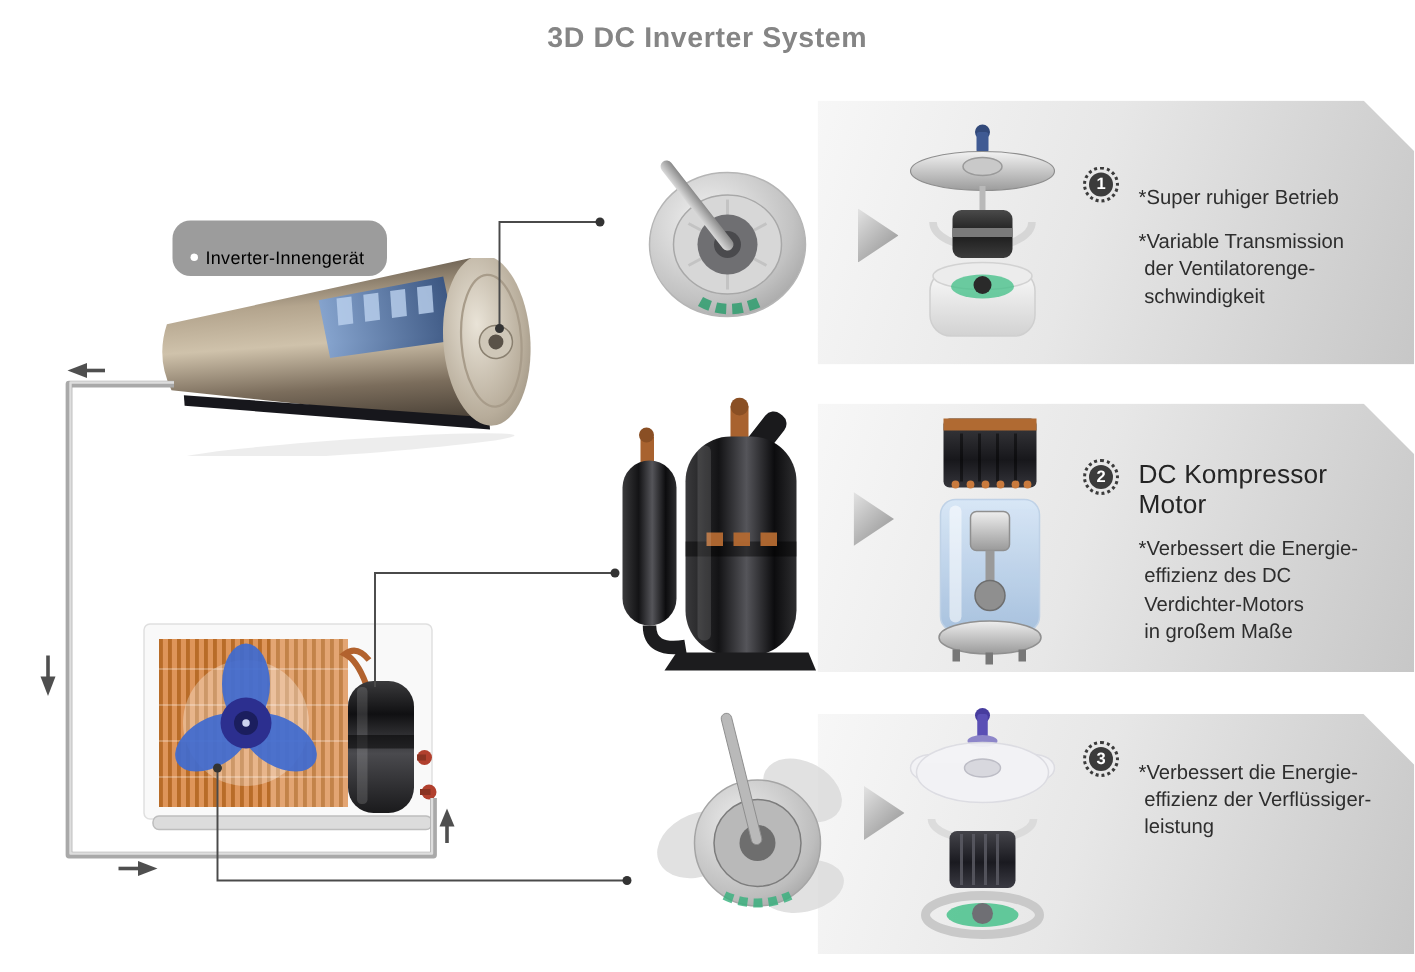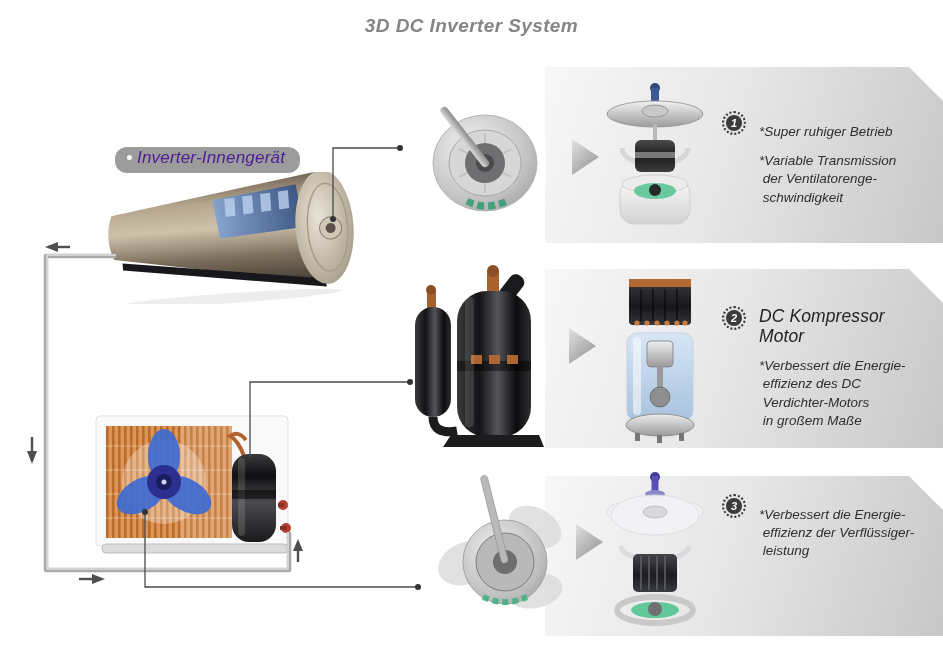--- a/index.html
+++ b/index.html
@@ -1,17 +1,17 @@
 <!DOCTYPE html>
 <html><head>
 <meta charset="utf-8">
 <style>
   * { margin:0; padding:0; box-sizing:border-box; }
   body { background:#fff; font-family:"Liberation Sans", sans-serif; }
-  .canvas { position:relative; width:943px; height:640px; background:#ffffff; overflow:hidden;font-style:italic; }
+  .canvas { position:relative; width:943px; height:640px; background:#ffffff; overflow:hidden; }
 
   .title { position:absolute; top:15px; left:0; width:943px; text-align:center;
            font-size:19px; font-weight:bold; letter-spacing:.4px; color:#858585; }
 
   
   .band { position:absolute; left:545px; width:398px;
           background:linear-gradient(108deg,#f7f7f7 0%,#e7e7e7 45%,#c7c7c7 100%);
           clip-path:polygon(0 0, calc(100% - 34px) 0, 100% 34px, 100% 100%, 0 100%); }
   .band1 { top:67px;  height:176px; }
   .band2 { top:269px; height:179px; }
@@ -26,22 +26,22 @@
            display:flex; align-items:center; justify-content:center; margin-top:-1px; }
   .badge-inner { width:16px; height:16px; background:#3b3b3b; border-radius:50%; color:#fff;
            font-size:11px; font-weight:bold; display:flex; align-items:center; justify-content:center; }
 
   .feature-body { flex:1; }
   .heading { font-size:17.5px; line-height:1.12; color:#242424; font-weight:500;
              white-space:pre-wrap; letter-spacing:.1px; }
   .note { font-size:13.5px; line-height:1.35; color:#2e2e2e; margin-top:11px; white-space:pre-wrap; }
 
   
-  .pill { position:absolute; background:#9c9c9c; color:#4c1d95; border-radius:12px;
-          font-size:17px; padding:1px 15px 5px 12px; letter-spacing:.2px; white-space:nowrap; }
+  .pill { position:absolute; background:#9c9c9c; color:#000000; border-radius:12px;
+          font-size:12px; padding:18px 15px 5px 12px; letter-spacing:.2px; white-space:nowrap; }
   .pill .dot { display:inline-block; width:5px; height:5px; background:#fff; border-radius:50%;
           vertical-align:middle; margin-right:5px; margin-top:-2px; }
   .pill1 { left:115px; top:147px; }
   .pill2 { left:113px; top:350px; }
 
   
   .play { position:absolute; background:linear-gradient(135deg,#e3e3e3,#8d8d8d);
           clip-path:polygon(0 0,100% 50%,0 100%); width:27px; height:36px; }
   .play1 { left:572px; top:139px; }
   .play2 { left:569px; top:328px; }

